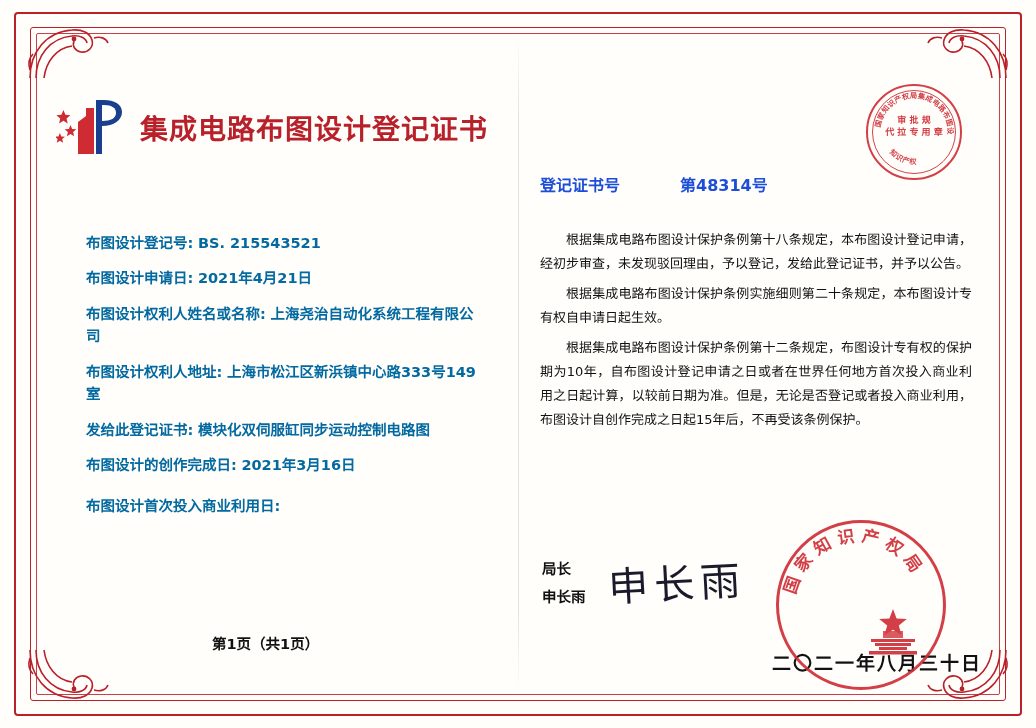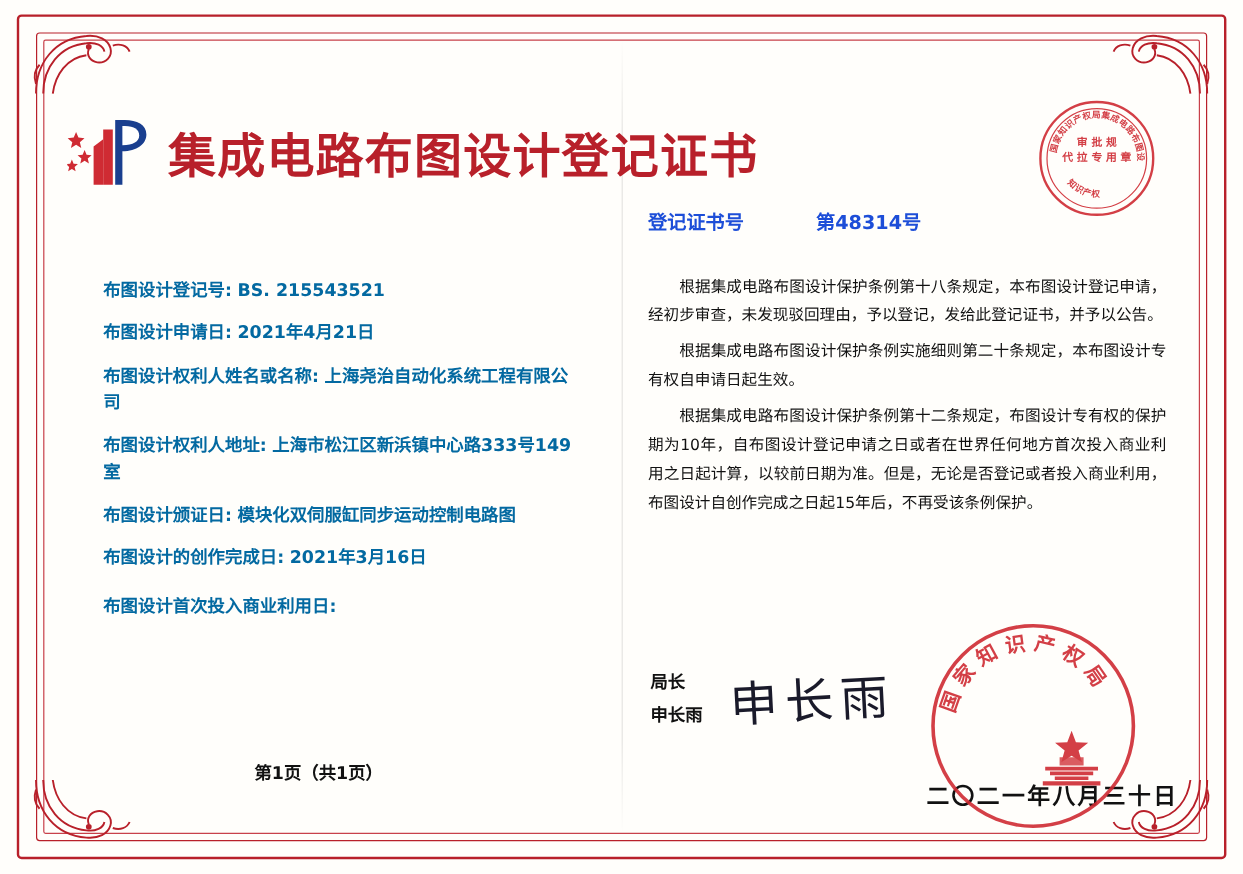--- a/index.html
+++ b/index.html
@@ -79,21 +79,21 @@
     gap: 10px;
   }
   .logo {
     width: 74px;
     height: 62px;
     position: relative;
   }
   .logo svg { display:block; }
   .title-text {
     font-family: "DejaVu Sans", "Liberation Sans", sans-serif;
-    font-size: 40px;
+    font-size: 28px;
     font-weight: bold;
     color: #b8202a;
     letter-spacing: 1px;
     white-space: nowrap;
   }
 
   
   .left-col {
     position: absolute;
     left: 86px;
@@ -318,21 +318,21 @@
       <span class="lbl">布图设计权利人姓名或名称:</span>
       <span class="val">上海尧治自动化系统工程有限公司</span>
     </div>
 
     <div class="field wrap">
       <span class="lbl">布图设计权利人地址:</span>
       <span class="val">上海市松江区新浜镇中心路333号149室</span>
     </div>
 
     <div class="field wrap">
-      <span class="lbl">布图设计颁证日:</span>
+      <span class="lbl">发给此登记证书:</span>
       <span class="val">模块化双伺服缸同步运动控制电路图</span>
     </div>
 
     <div class="field" style="margin-top:4px">
       <span class="lbl">布图设计的创作完成日:</span>
       <span class="val">2021年3月16日</span>
     </div>
 
     <div class="field" style="margin-top:18px">
       <span class="lbl">布图设计首次投入商业利用日:</span>

